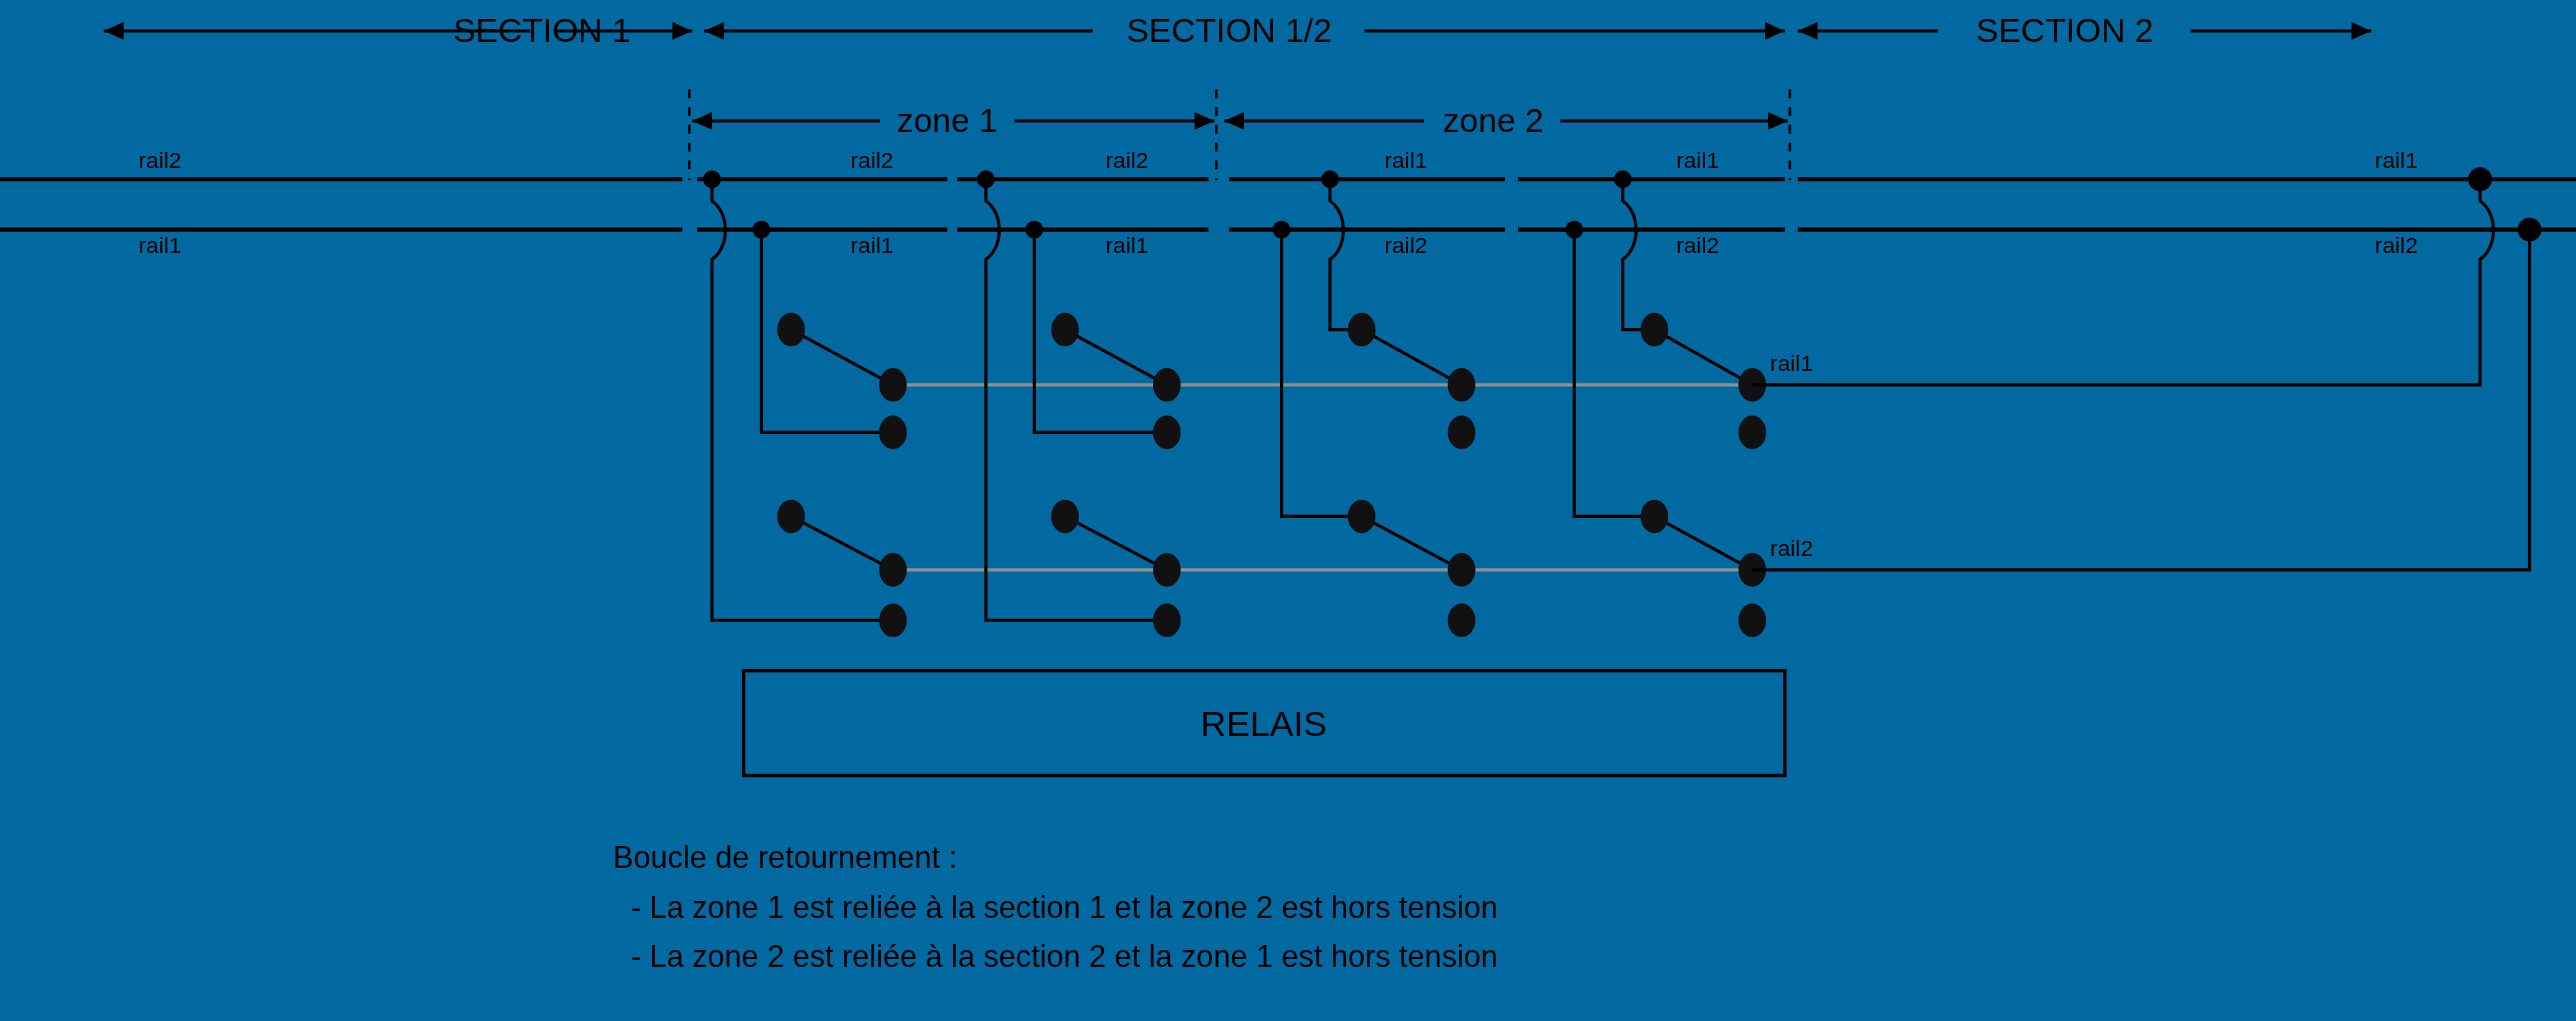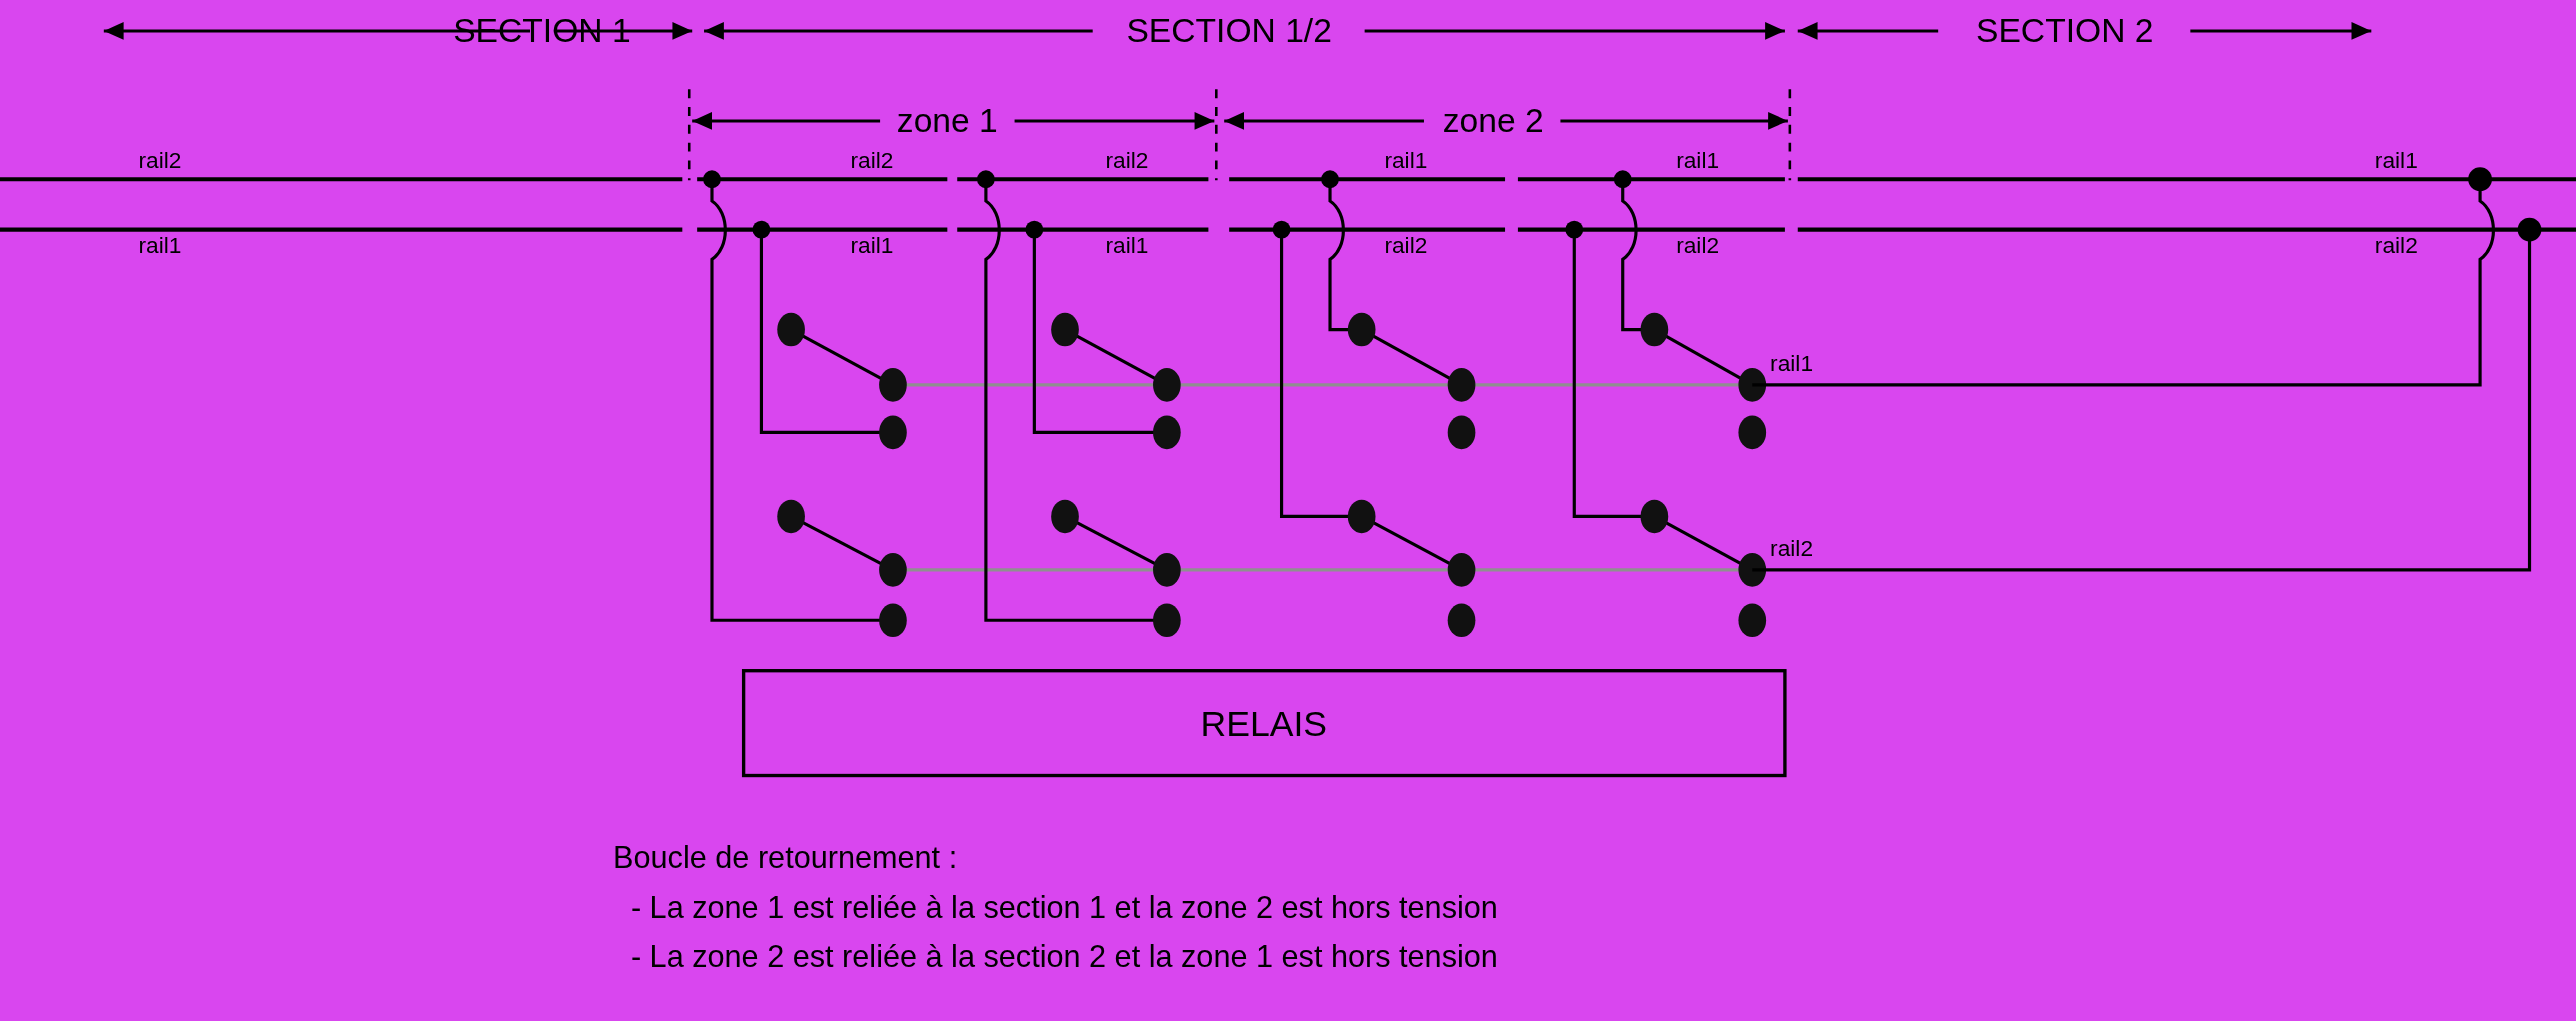--- a/index.html
+++ b/index.html
@@ -1,17 +1,17 @@
 <!DOCTYPE html>
 <html><head>
 <meta charset="utf-8">
 <style>
   html,body{margin:0;padding:0;background:#ffffff;}
   body{font-family:"Liberation Sans", sans-serif;}
-  #root{position:relative;width:2576px;height:1022px;background:#d946ef;overflow:hidden;}
+  #root{position:relative;width:2576px;height:1022px;background:#0369a1;overflow:hidden;}
   svg#diagram{position:absolute;left:0;top:0;width:2576px;height:1022px;}
   .lbl{font-family:"Liberation Sans", sans-serif;fill:#000;}
   .lbl-section{font-size:34px;}
   .lbl-zone{font-size:34px;}
   .lbl-rail{font-size:23px;}
   .lbl-relais{font-size:36px;}
   .lbl-cap{font-size:31px;}
   .wire{stroke:#000;fill:none;stroke-width:3.2;}
   .rail{stroke:#000;fill:none;stroke-width:4.2;}
   .busline{stroke:#8f8f8f;fill:none;stroke-width:3.2;}

